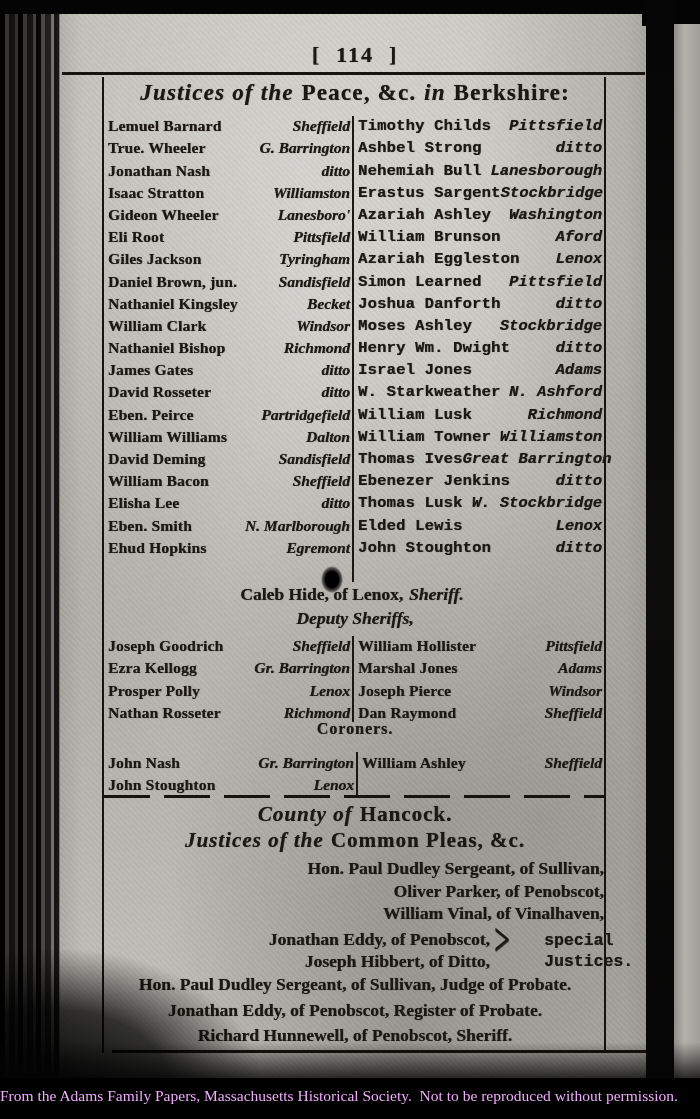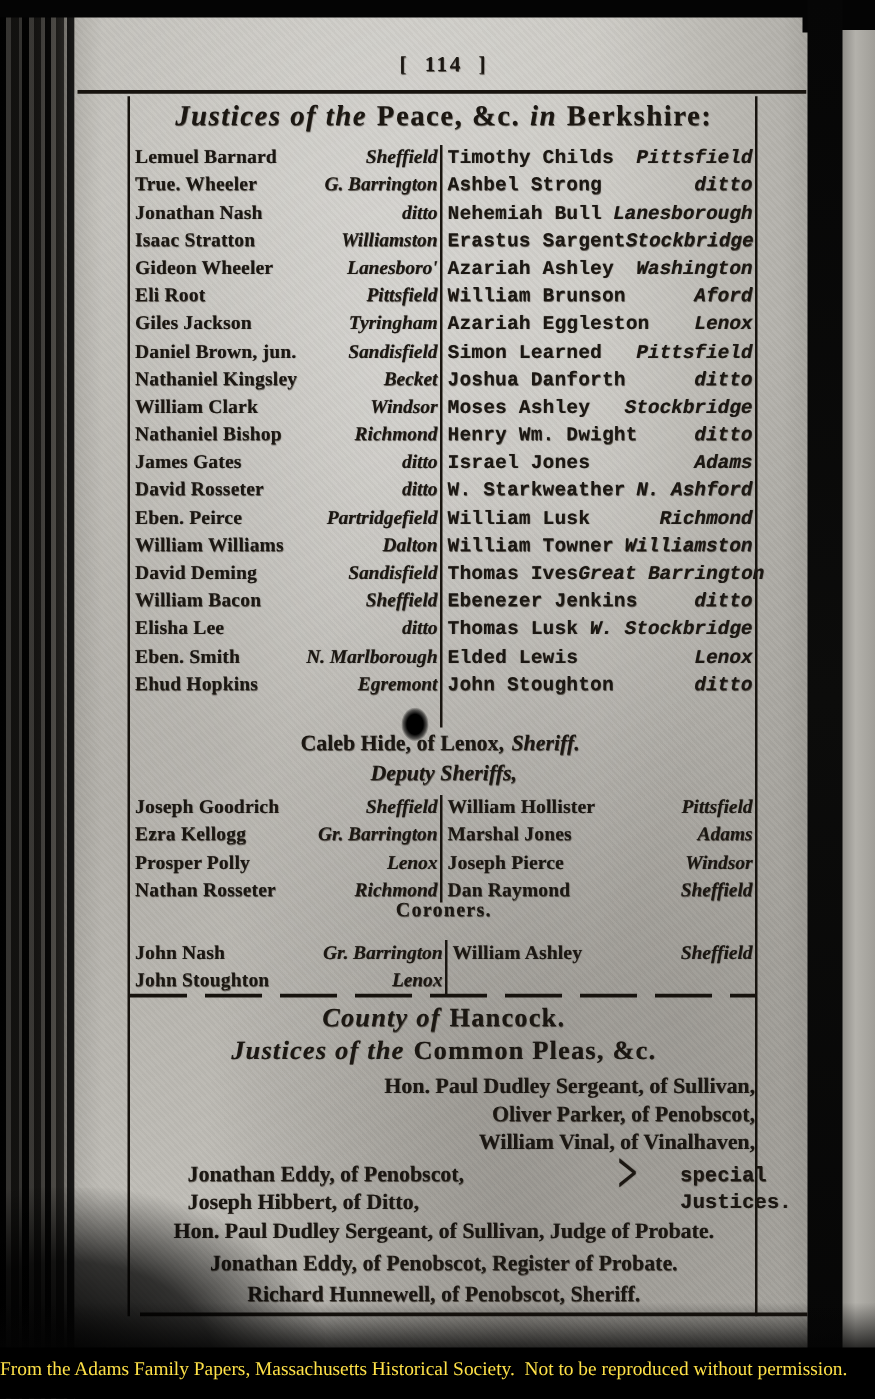--- a/index.html
+++ b/index.html
@@ -45,49 +45,49 @@
   .tbl-right{left:604px;top:77px;width:2px;height:976px;}
   .divider{width:2px;background:#1a1611;position:absolute;left:352px;}
   .div-justices{top:116px;height:466px;}
   .div-deputies{top:636px;height:86px;}
   .div-coroners{top:752px;left:356px;height:44px;}
   .rule-dash{position:absolute;left:104px;top:795px;width:500px;height:3px;
     background:repeating-linear-gradient(90deg,#17130e 0 46px, rgba(0,0,0,0) 46px 60px);}
   .rule-bottom{left:112px;top:1050px;width:534px;height:3px;}
   
   .txt{position:absolute;color:#1b1712;text-shadow:0.4px 0.4px 0.7px rgba(25,19,12,0.7);}
-  .pageno{left:106px;top:42px;width:498px;text-align:center;font-size:17px;font-weight:700;white-space:pre;letter-spacing:2px;}
+  .pageno{left:106px;top:42px;width:498px;text-align:center;font-size:22px;font-weight:700;white-space:pre;letter-spacing:2px;}
   .berk-title{left:106px;top:80px;width:498px;text-align:center;font-size:23px;font-weight:700;letter-spacing:1.2px;}
   .it{font-style:italic;margin-right:.34em;}
   .rm{margin-right:.34em;}
   .col{position:absolute;}
   .col-jl{left:108px;top:113px;width:242px;}
   .col-jr{left:358px;top:113px;width:244px;font-family:Liberation Mono, monospace;}
   .row{display:flex;justify-content:space-between;align-items:flex-end;height:22.2px;}
   .nm{font-weight:700;font-size:15.5px;letter-spacing:.2px;white-space:nowrap;}
   .tn{font-style:italic;font-weight:700;font-size:15.5px;white-space:nowrap;}
   .sheriff{left:106px;top:584px;width:498px;text-align:center;font-size:17.5px;font-weight:700;}
   .dep-title{left:106px;top:608px;width:498px;text-align:center;font-size:17.5px;font-weight:700;font-style:italic;}
   .col-dl{left:108px;top:633px;width:242px;}
   .col-dr{left:358px;top:633px;width:244px;}
   .cor-title{left:106px;top:720px;width:498px;text-align:center;font-size:16px;font-weight:700;letter-spacing:1px;}
   .col-cl{left:108px;top:750px;width:246px;}
   .col-cr{left:362px;top:750px;width:240px;}
   .han-title{left:106px;top:802px;width:498px;text-align:center;font-size:21px;font-weight:700;letter-spacing:1px;}
   .han-sub{left:106px;top:828px;width:498px;text-align:center;font-size:21px;font-weight:700;letter-spacing:1px;}
   .han-justices{left:106px;top:858px;width:498px;text-align:right;font-size:17.5px;font-weight:700;}
   .han-justices .line{height:22.5px;}
-  .special-lines{left:150px;top:929px;width:340px;text-align:left;font-size:17.5px;font-weight:700;}
+  .special-lines{left:150px;top:929px;width:340px;text-align:right;font-size:17.5px;font-weight:700;}
   .special-lines .line{height:22px;}
   .special-brace{left:494px;top:924px;font-size:28px;font-weight:700;transform:scaleY(1.65);}
   .special-label{left:544px;top:931px;width:90px;font-size:16.5px;font-weight:700;font-family:Liberation Mono, monospace;}
   .special-label .line{height:21px;}
   .han-officers{left:100px;top:974px;width:510px;text-align:center;font-size:17.5px;font-weight:700;}
   .han-officers .line{height:25.5px;}
-  .footer-caption{left:0;top:1087px;width:576px;text-align:center;color:#fde047;
+  .footer-caption{left:0;top:1087px;width:576px;text-align:center;color:#f0abfc;
     font-size:15.5px;white-space:pre;text-shadow:none;}
 </style>
 </head>
 <body>
 
 <div id="scan">
 
   <div class="paper"></div>
   <div class="binding"></div>
   <div class="top-band"></div>

